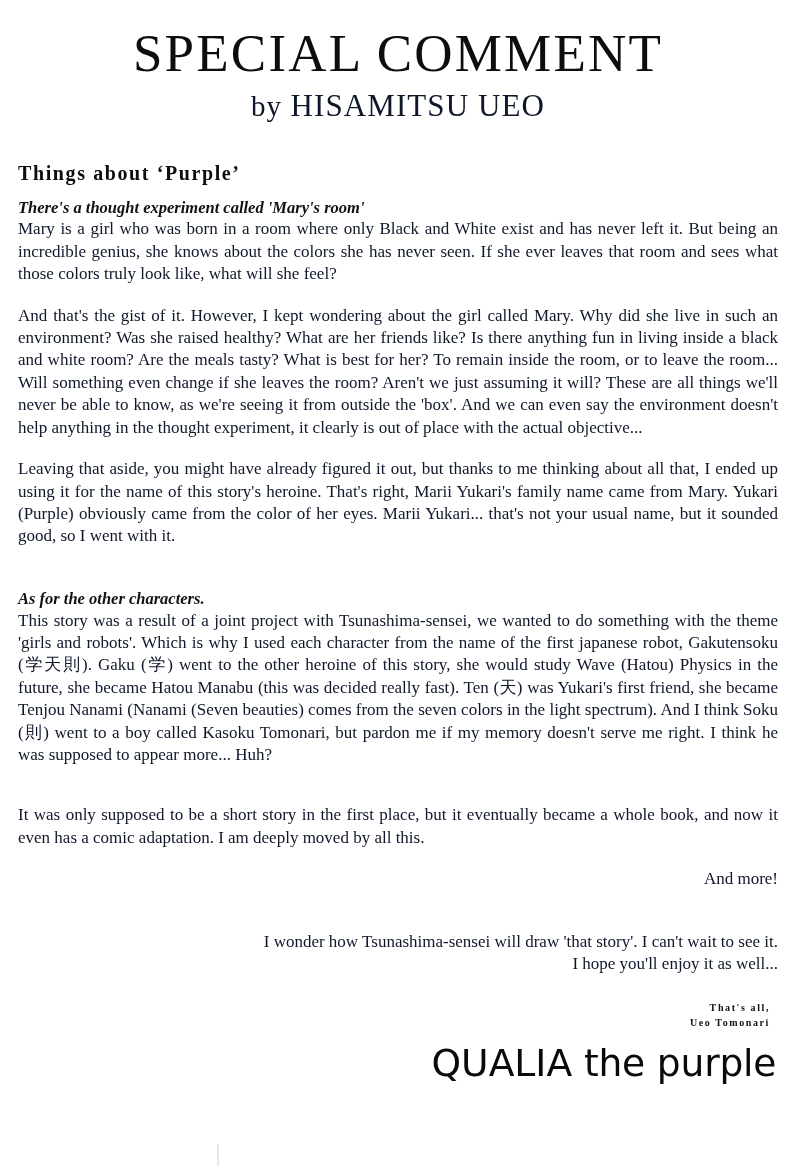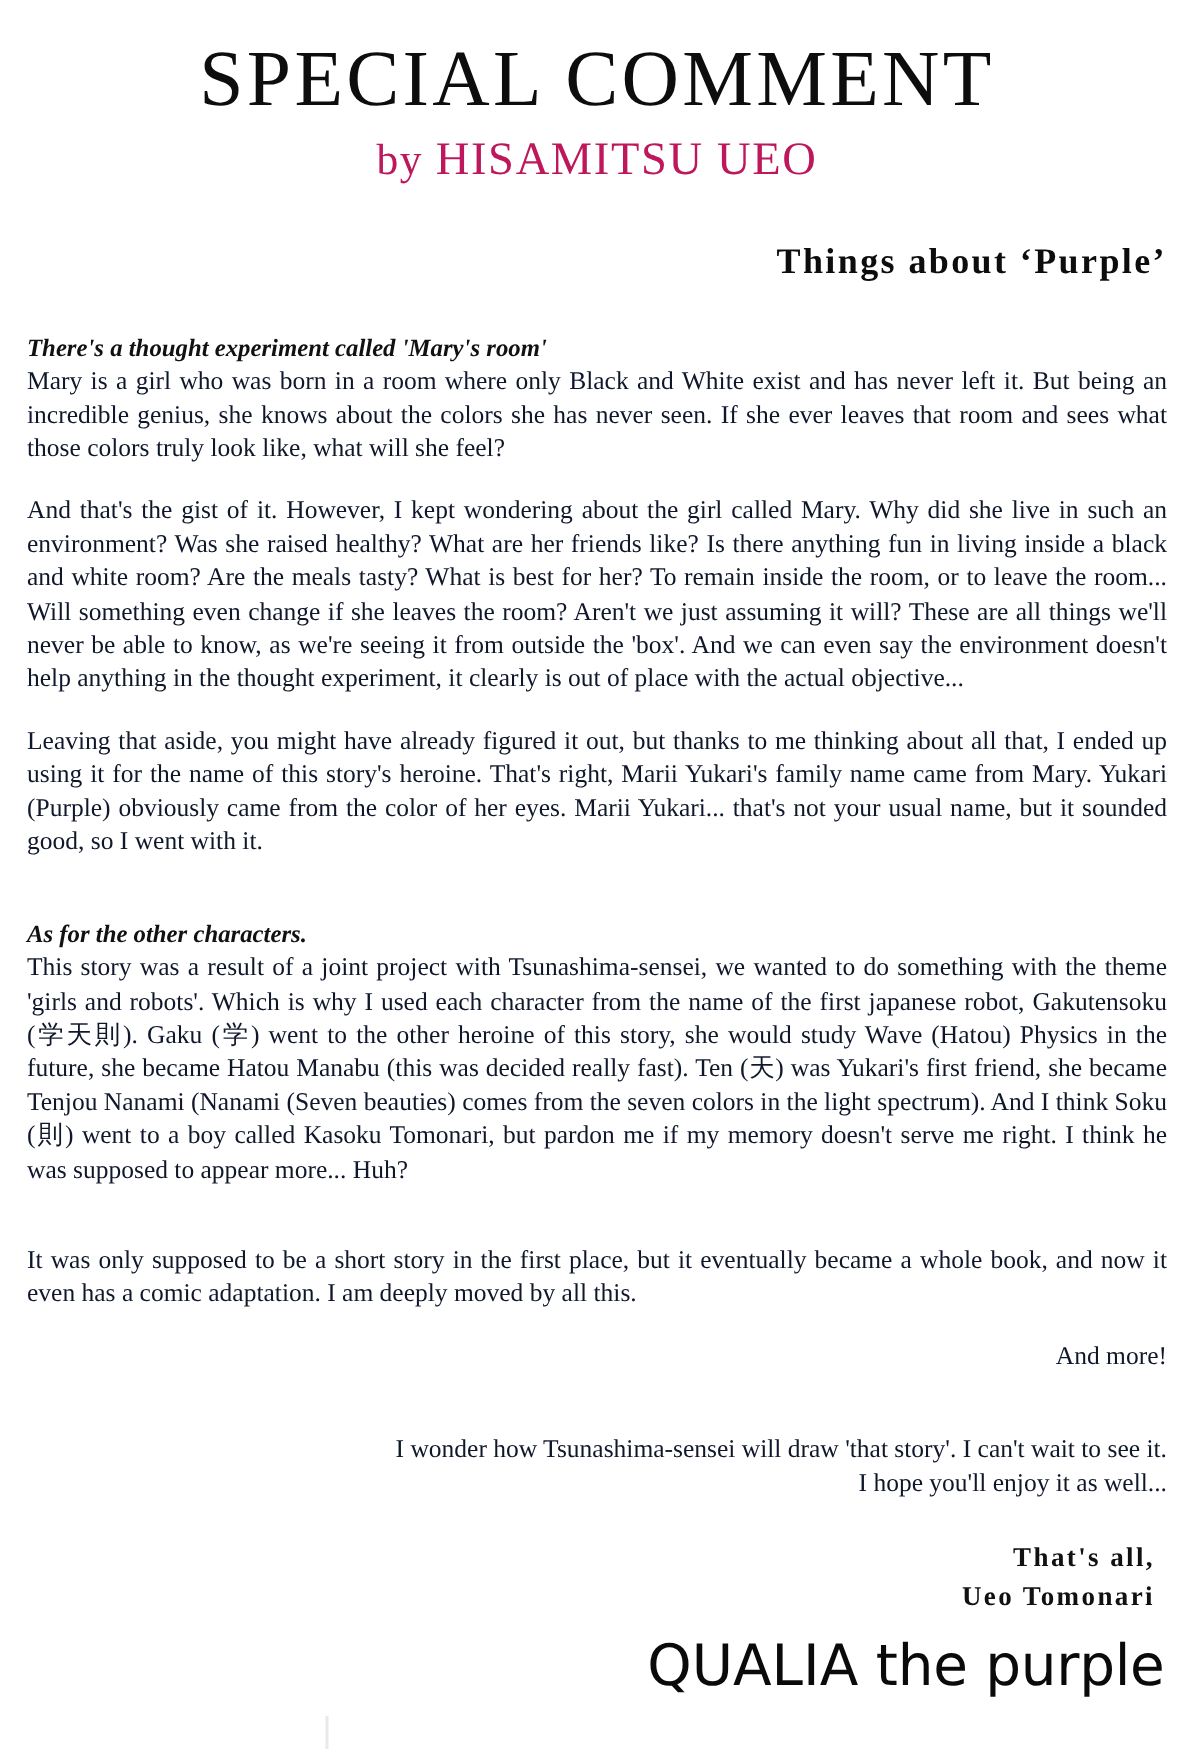--- a/index.html
+++ b/index.html
@@ -39,38 +39,38 @@
     color: #0d0d0d;
     white-space: nowrap;
   }
   .byline {
     font-family: "Liberation Serif", "DejaVu Serif", serif;
     font-size: 31px;
     font-weight: 400;
     letter-spacing: 1.1px;
     line-height: 1.15;
     margin: 8px 0 0 0;
-    color: #be185d;
+    color: #0f172a;
   }
   .byline .by-word {
     font-size: 29px;
   }
 
   .section-title {
-    text-align: right;
-    font-size: 24px;
+    text-align: left;
+    font-size: 20px;
     font-weight: 700;
     letter-spacing: 1.6px;
     margin: 38px 0 0 0;
     color: #0d0d0d;
   }
 
   
   .article {
-    margin-top: 32px;
+    margin-top: 12px;
   }
   .lead-head,
   .sub-head {
     font-size: 16.5px;
     font-weight: 700;
     font-style: italic;
     line-height: 1.32;
     margin: 0;
     color: #111111;
   }
@@ -89,21 +89,21 @@
   .gap-sm { height: 19px; }
   .gap-md { height: 40px; }
 
   
   .signature {
     margin-top: 26px;
     text-align: right;
     padding-right: 8px;
   }
   .signature div {
-    font-size: 18px;
+    font-size: 10px;
     font-weight: 700;
     letter-spacing: 1.6px;
     line-height: 1.42;
     color: #111111;
   }
 
   
   .logo-row {
     margin-top: 14px;
     text-align: right;

